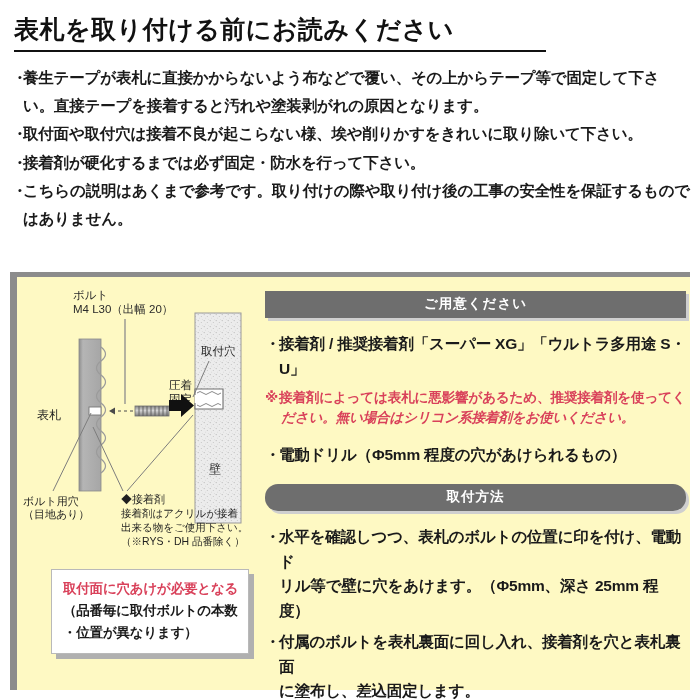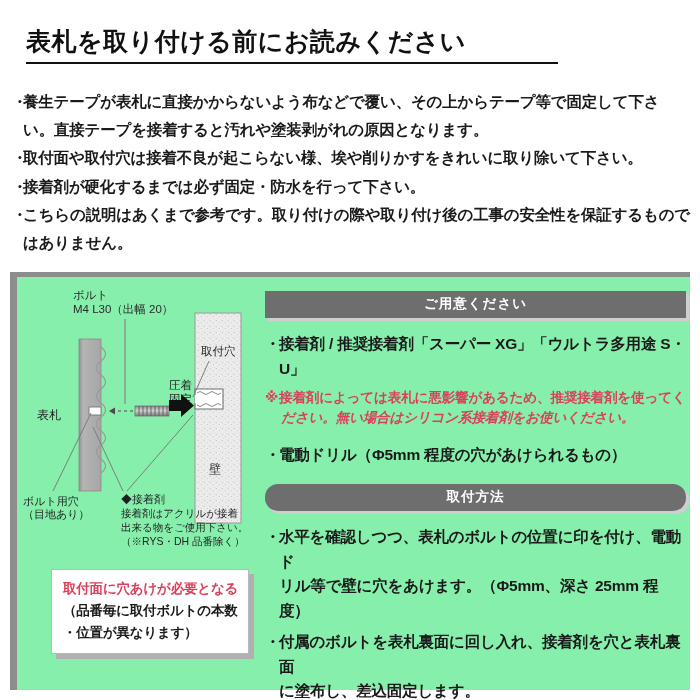--- a/index.html
+++ b/index.html
@@ -19,21 +19,21 @@
   
   .title-block {
     padding: 14px 14px 0 14px;
   }
   .doc-title {
     font-size: 25px;
     font-weight: 700;
     letter-spacing: 0.5px;
     line-height: 1.2;
     color: #111111;
-    margin: 12px;
+    margin: 0;
     padding-bottom: 6px;
     border-bottom: 2.5px solid #111111;
     display: block;
     width: 532px;
   }
 
   
   .intro {
     padding: 12px 10px 0 12px;
   }
@@ -58,21 +58,21 @@
   
   .panel {
     position: absolute;
     left: 10px;
     top: 272px;
     width: 680px;
     height: 418px;
     box-sizing: border-box;
     border-left: 7px solid #8c8c8c;
     border-top: 5px solid #8c8c8c;
-    background: #86efac;
+    background: #fef9c3;
     display: flex;
   }
 
   
   .diagram-col {
     position: relative;
     flex: 0 0 232px;
     height: 100%;
   }
   .diagram {

